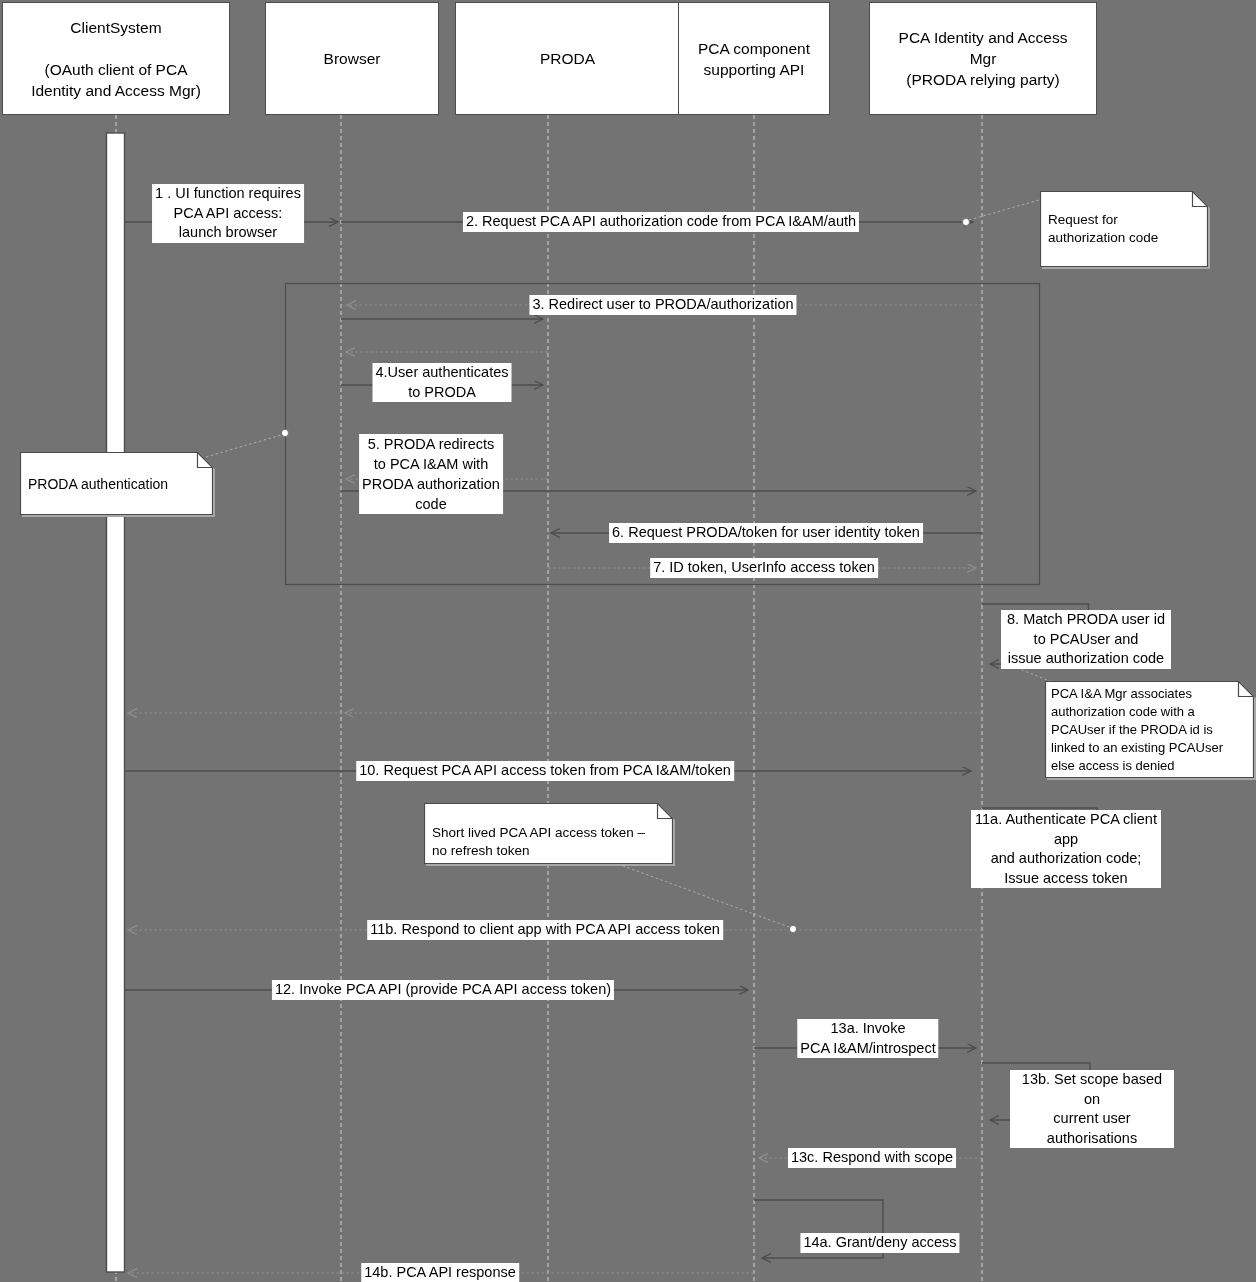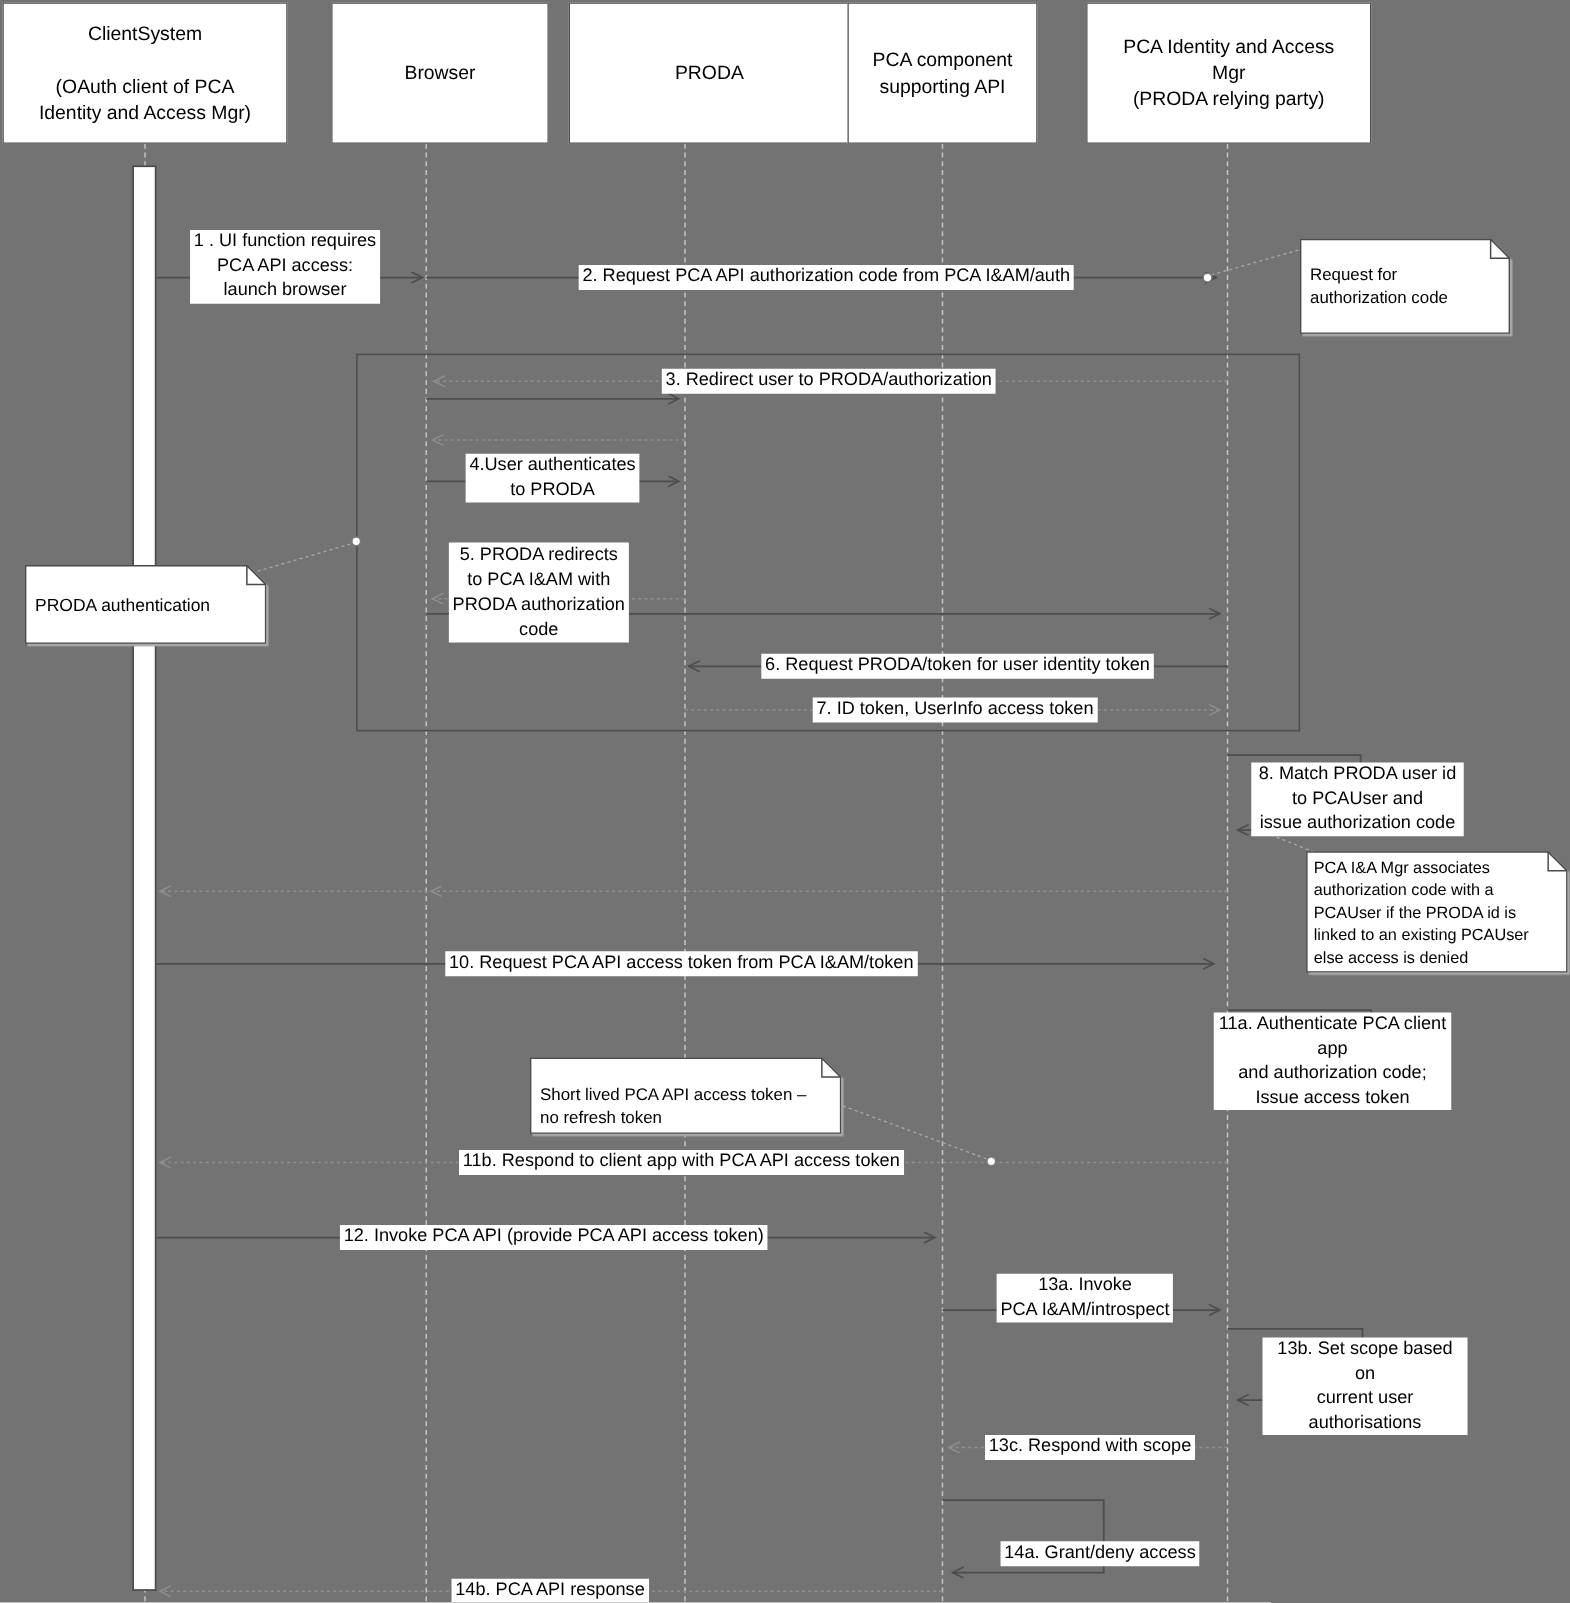--- a/index.html
+++ b/index.html
@@ -162,21 +162,21 @@
       <path d="M0.5,0.5 L193.5,0.5 L208.5,15.5 L208.5,96.5 L0.5,96.5 Z" fill="#fff" stroke="#4a4a4a" stroke-width="1.2"></path>
       <path d="M193.5,0.5 L193.5,15.5 L208.5,15.5" fill="none" stroke="#4a4a4a" stroke-width="1.2"></path>
     </svg>
     <div class="note-text" style="font-size:13px;padding:3px 6px;">PCA I&amp;A Mgr associates
 authorization code with a
 PCAUser if the PRODA id is
 linked to an existing PCAUser
 else access is denied</div>
   </div>
 
-  <div class="note" style="left:424px;top:846px;width:249px;height:77px;">
+  <div class="note" style="left:424px;top:803px;width:249px;height:77px;">
     <svg width="249" height="61" viewBox="0 0 249 61">
       <path d="M0.5,0.5 L233.5,0.5 L248.5,15.5 L248.5,60.5 L0.5,60.5 Z" fill="#fff" stroke="#4a4a4a" stroke-width="1.2"></path>
       <path d="M233.5,0.5 L233.5,15.5 L248.5,15.5" fill="none" stroke="#4a4a4a" stroke-width="1.2"></path>
     </svg>
     <div class="note-text">Short lived PCA API access token –
 no refresh token</div>
   </div>
 
 </div>
 

